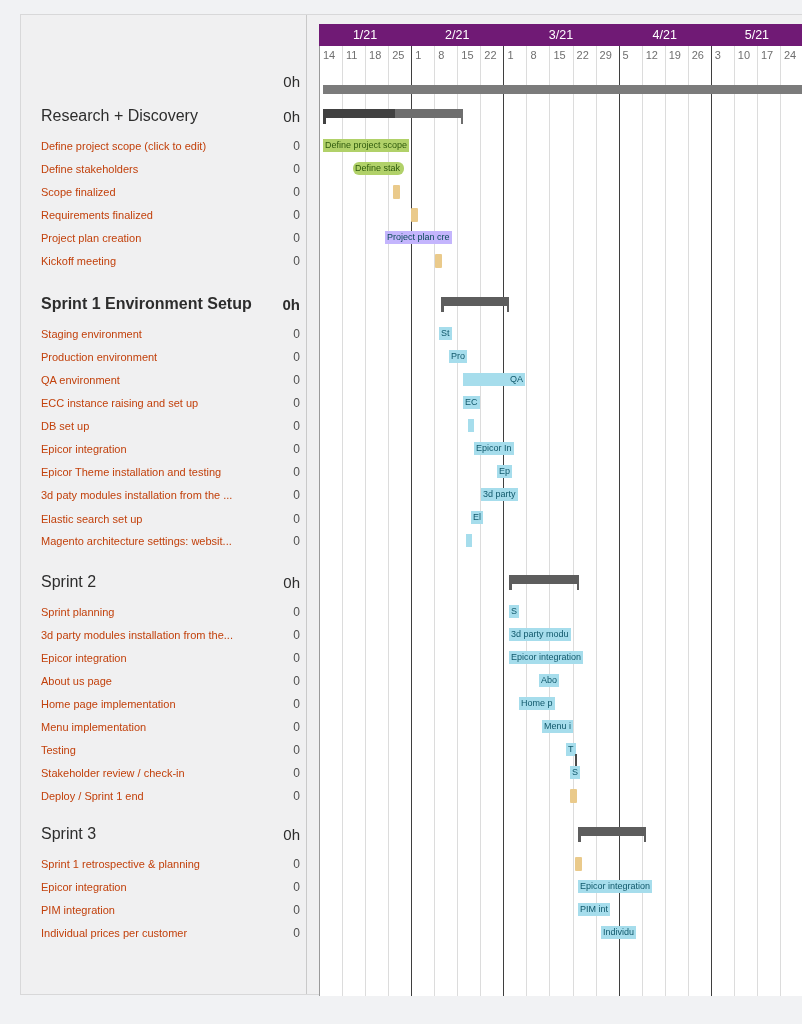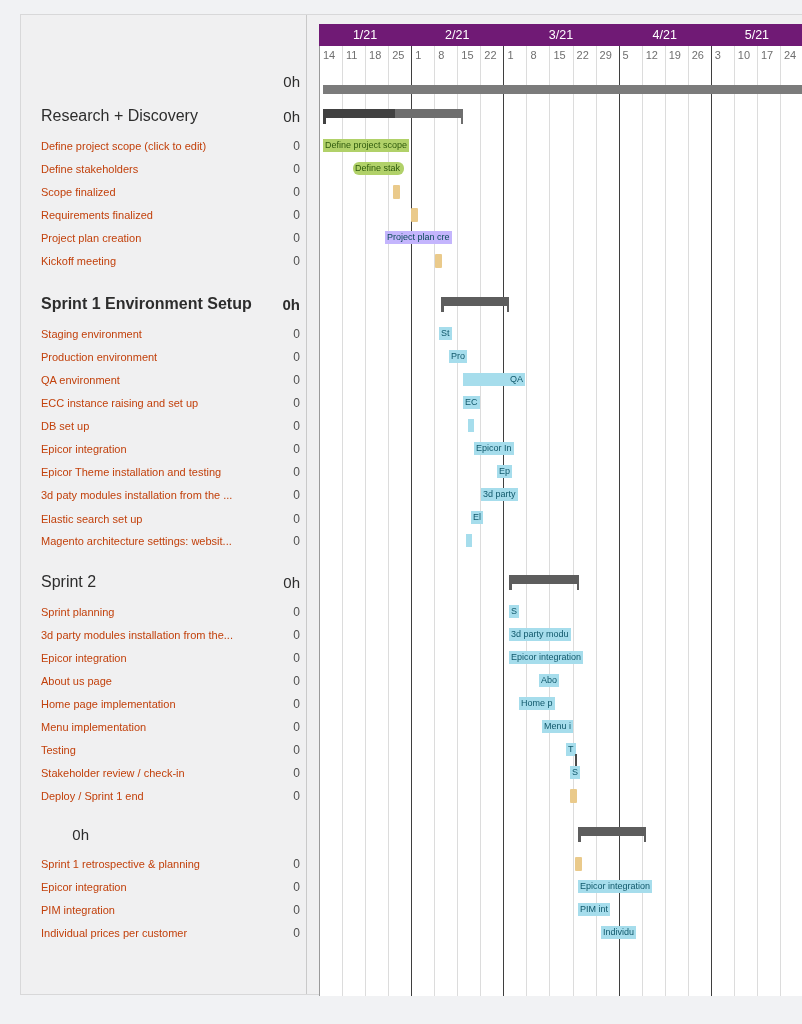--- a/index.html
+++ b/index.html
@@ -236,20 +236,21 @@
       </div>
       <div class="row task" style="top: 746px; height: 23px;">
         <span class="name">Stakeholder review / check-in</span>
         <span class="hrs">0</span>
       </div>
       <div class="row task" style="top: 769px; height: 23px;">
         <span class="name">Deploy / Sprint 1 end</span>
         <span class="hrs">0</span>
       </div>
       <div class="row grp" style="top: 804px; height: 30px;">
+        <span class="name">Sprint 3</span>
         <span class="hrs">0h</span>
       </div>
       <div class="row task" style="top: 837px; height: 23px;">
         <span class="name">Sprint 1 retrospective &amp; planning</span>
         <span class="hrs">0</span>
       </div>
       <div class="row task" style="top: 860px; height: 23px;">
         <span class="name">Epicor integration</span>
         <span class="hrs">0</span>
       </div>

